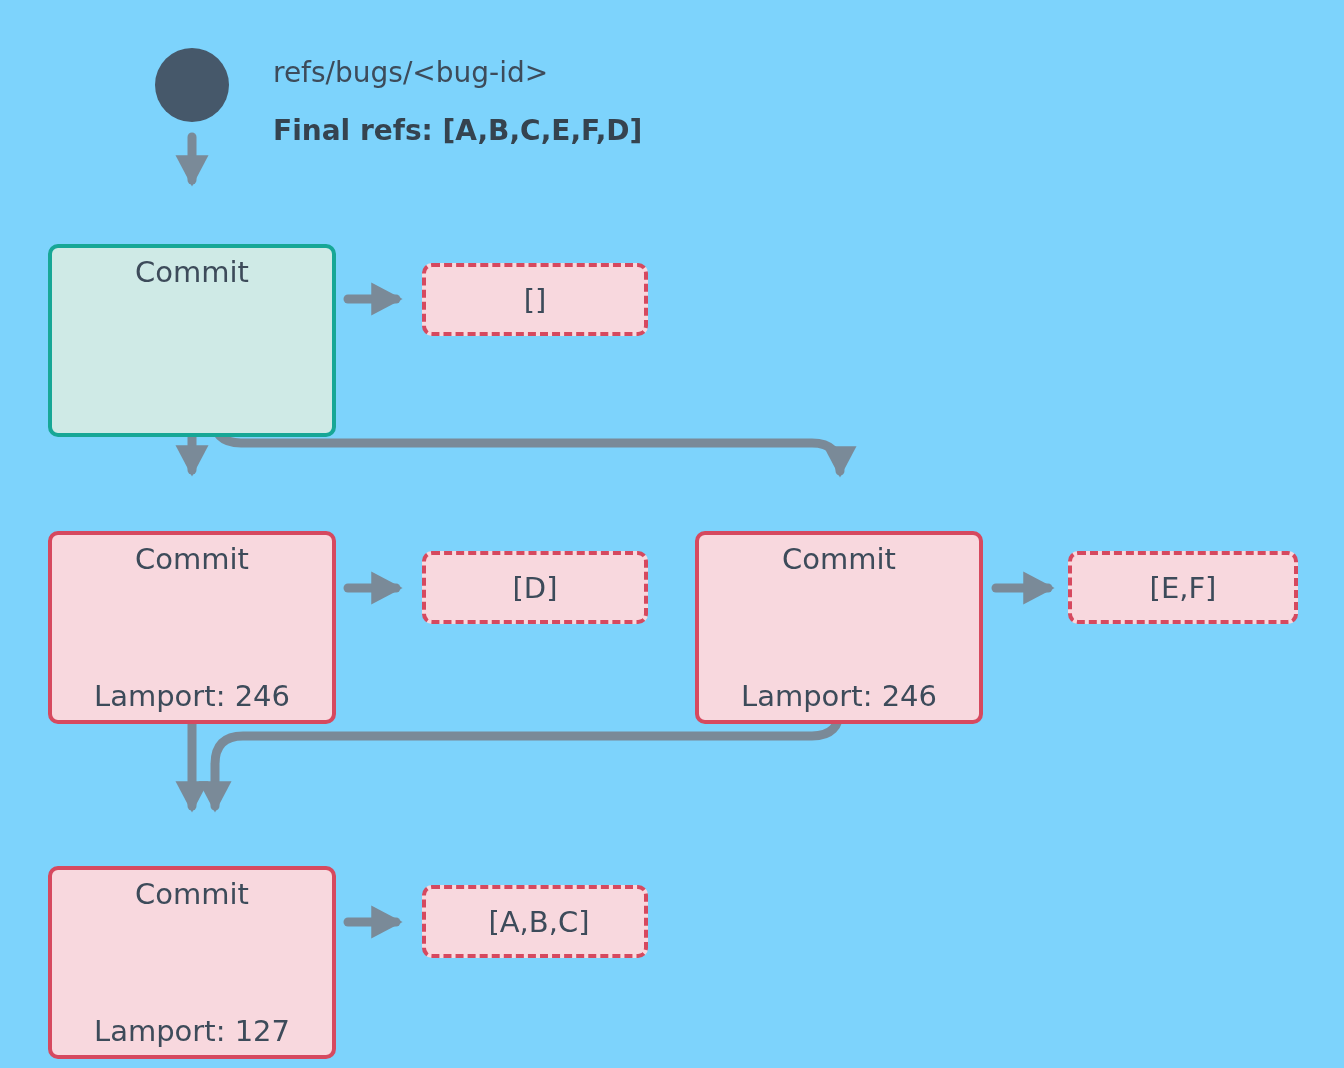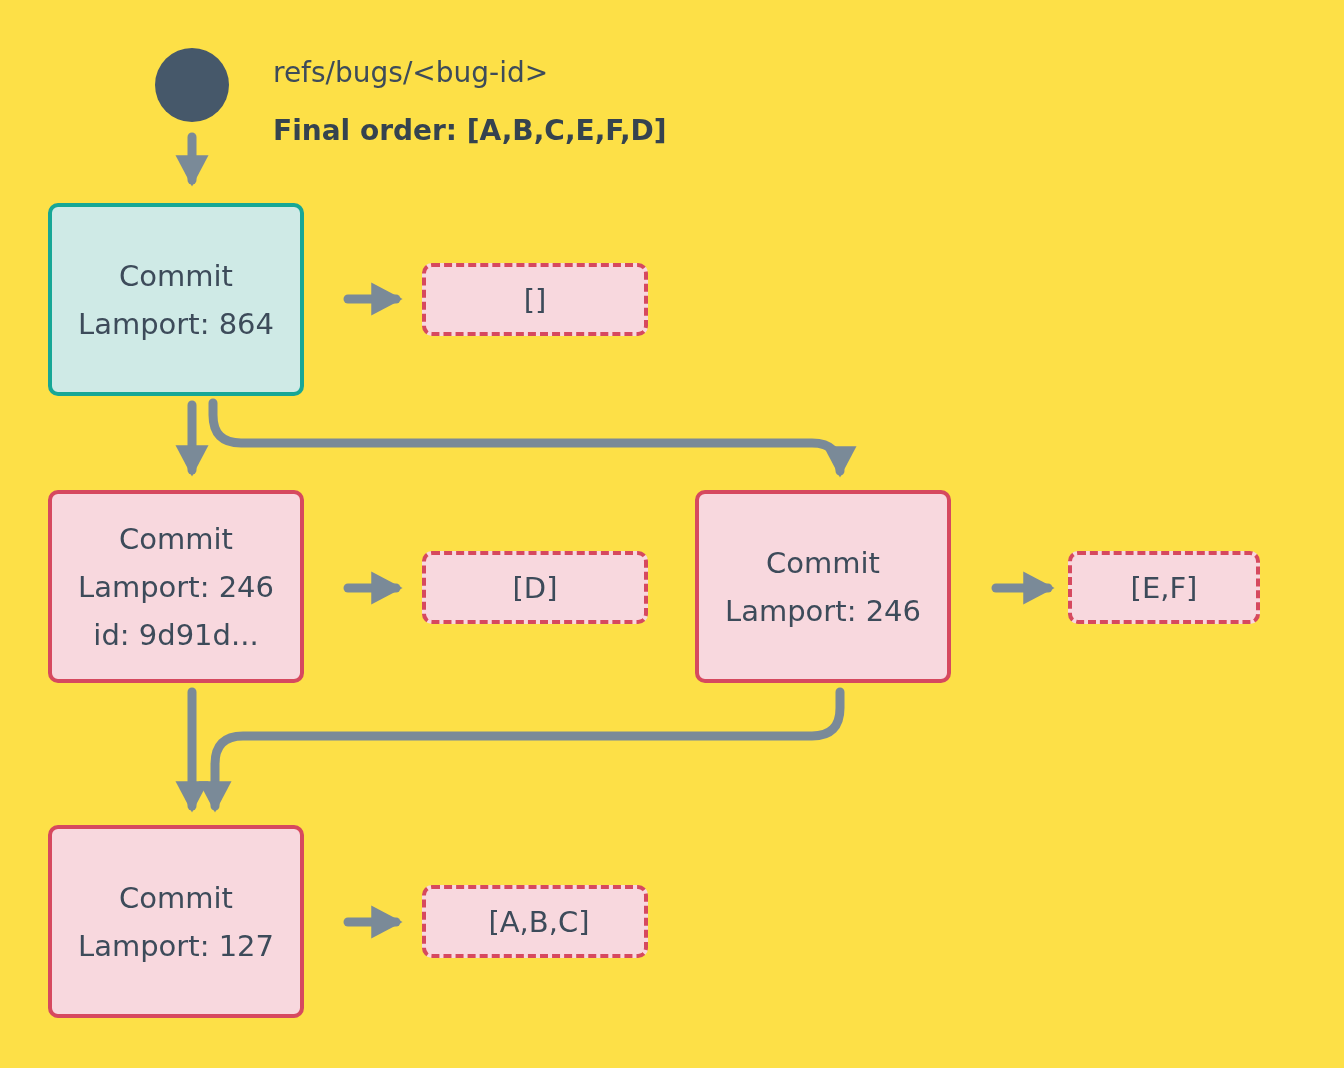--- a/index.html
+++ b/index.html
@@ -5,21 +5,21 @@
   * { margin: 0; padding: 0; box-sizing: border-box; }
   html, body { width: 1344px; height: 1068px; }
   body {
     font-family: "DejaVu Sans", "Liberation Sans", sans-serif;
     background: #edf1f4;
   }
   .canvas {
     position: relative;
     width: 1344px;
     height: 1068px;
-    background: #fde047;
+    background: #7dd3fc;
     overflow: hidden;
   }
   .arrows-layer {
     position: absolute;
     left: 0; top: 0;
     width: 1344px; height: 1068px;
     pointer-events: none;
   }
   .ref-circle {
     position: absolute;
@@ -38,27 +38,28 @@
   .final-order-label {
     position: absolute;
     left: 273px; top: 114px;
     font-size: 28px;
     font-weight: bold;
     color: #35434f;
     white-space: nowrap;
   }
   .commit-box {
     position: absolute;
-    width: 256px; height: 193px;
+    width: 288px; height: 193px;
     border-radius: 10px;
     display: flex;
     flex-direction: column;
-    justify-content: center;
+    justify-content: space-between;
     align-items: center;
     text-align: center;
+    margin-top: 41px;
   }
   .commit-box .line {
     font-size: 29px;
     line-height: 48px;
     color: #3d4b5a;
     white-space: nowrap;
   }
   .commit-teal {
     background: #cfeae6;
     border: 4px solid #17a796;
@@ -79,21 +80,21 @@
     font-size: 29px;
     color: #3d4b5a;
     white-space: nowrap;
   }
   .pos-root  { left: 48px;  top: 203px; }
   .pos-left  { left: 48px;  top: 490px; }
   .pos-right { left: 695px; top: 490px; }
   .pos-merge { left: 48px;  top: 825px; }
   .ops-root  { left: 422px;  top: 263px; }
   .ops-left  { left: 422px;  top: 551px; }
-  .ops-right { left: 1068px; top: 551px; width: 192px; }
+  .ops-right { left: 1068px; top: 551px; width: 230px; }
   .ops-merge { left: 422px;  top: 885px; padding-left: 8px; }
 </style>
 </head>
 <body>
 
 <div class="canvas">
 
   <svg class="arrows-layer" width="1344" height="1068" viewBox="0 0 1344 1068">
     <defs>
       <marker id="ah" viewBox="0 0 12 12" refX="9" refY="6" markerWidth="4.4" markerHeight="4.4" orient="auto">
@@ -108,32 +109,30 @@
       <path d="M348,588 L396,588" marker-end="url(#ah)"></path>
       <path d="M996,588 L1048,588" marker-end="url(#ah)"></path>
       <path d="M192,692 L192,806" marker-end="url(#ah)"></path>
       <path d="M840,692 L840,708 Q840,736 812,736 L243,736 Q215,736 215,764 L215,806" marker-end="url(#ah)"></path>
       <path d="M348,922 L396,922" marker-end="url(#ah)"></path>
     </g>
   </svg>
 
   <div class="ref-circle"></div>
   <div class="ref-label">refs/bugs/&lt;bug-id&gt;</div>
-  <div class="final-order-label">Final order: [A,B,C,E,F,D]</div>
+  <div class="final-order-label">Final refs: [A,B,C,E,F,D]</div>
 
   <div class="commit-box commit-teal pos-root">
     <div class="line">Commit</div>
-    <div class="line">Lamport: 864</div>
   </div>
   <div class="ops-box ops-root">[]</div>
 
   <div class="commit-box commit-pink pos-left">
     <div class="line">Commit</div>
     <div class="line">Lamport: 246</div>
-    <div class="line">id: 9d91d...</div>
   </div>
   <div class="ops-box ops-left">[D]</div>
 
   <div class="commit-box commit-pink pos-right">
     <div class="line">Commit</div>
     <div class="line">Lamport: 246</div>
   </div>
   <div class="ops-box ops-right">[E,F]</div>
 
   <div class="commit-box commit-pink pos-merge">

